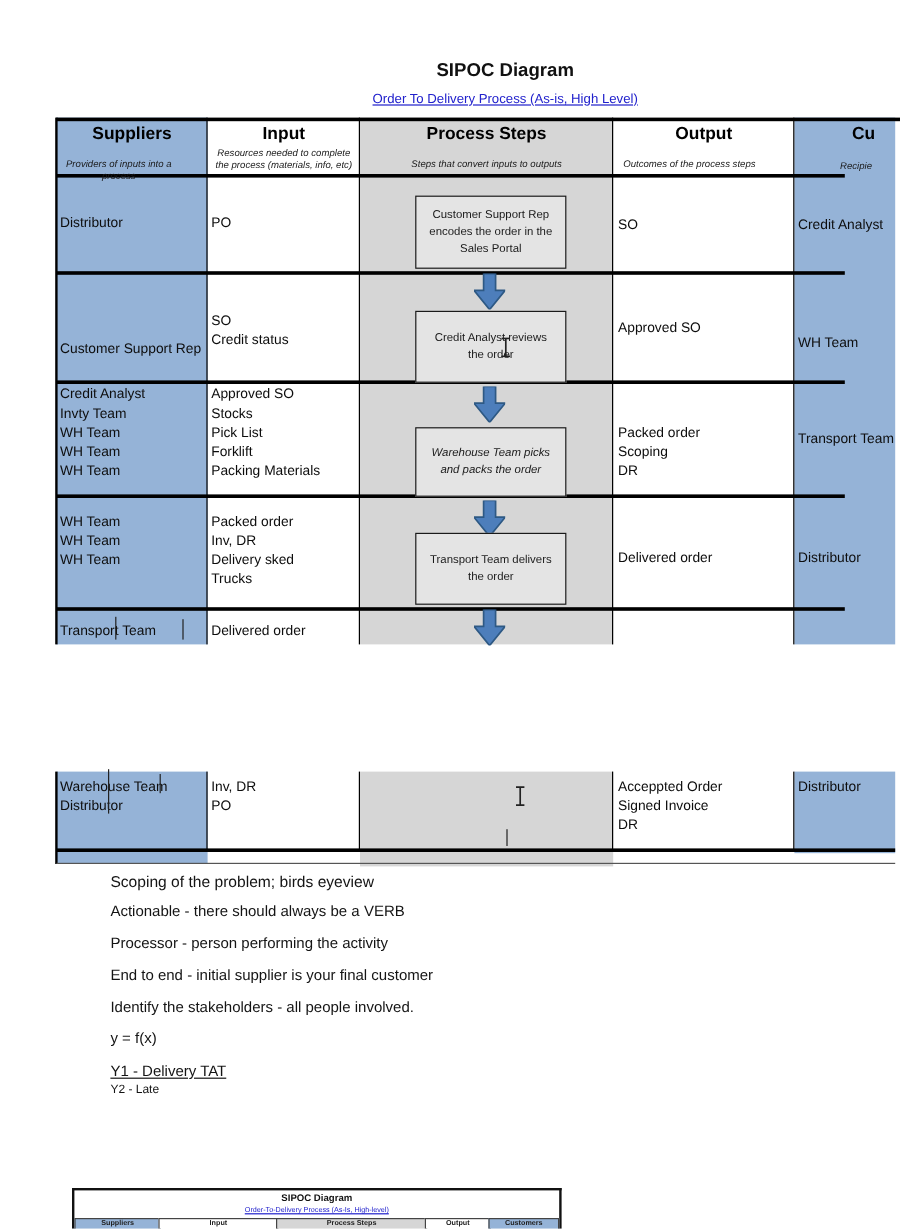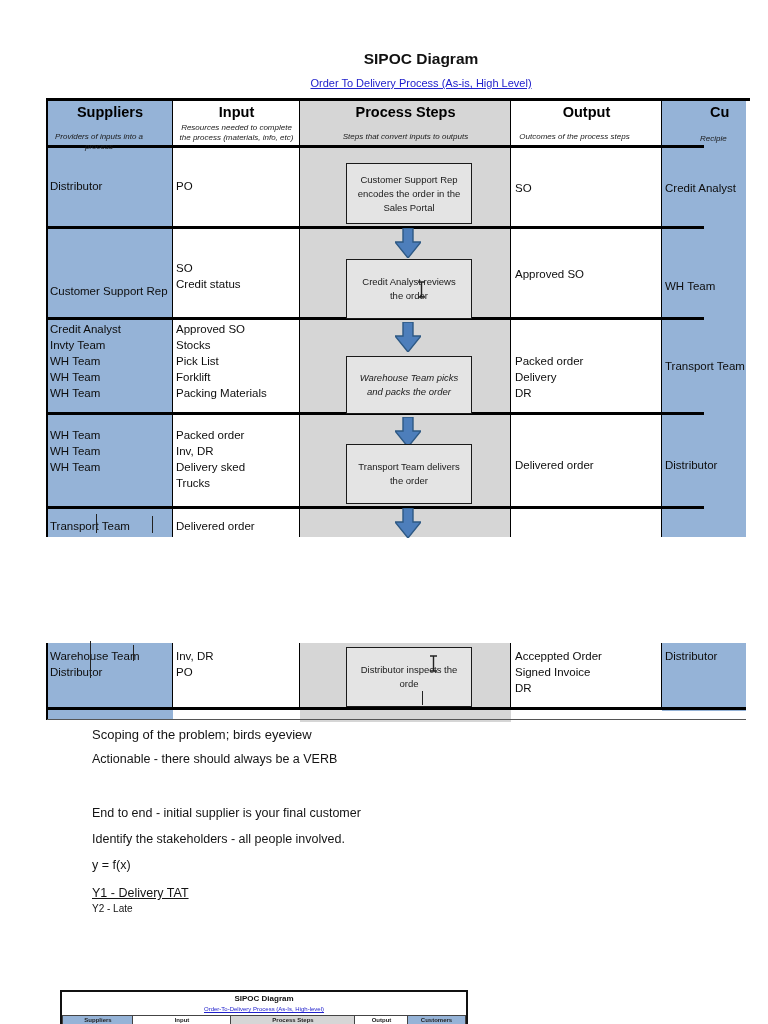--- a/index.html
+++ b/index.html
@@ -108,21 +108,21 @@
   <div class="t" style="left:50px;top:337px;">Invty Team</div>
   <div class="t" style="left:50px;top:353px;">WH Team</div>
   <div class="t" style="left:50px;top:369px;">WH Team</div>
   <div class="t" style="left:50px;top:385px;">WH Team</div>
   <div class="t" style="left:176px;top:321px;">Approved SO</div>
   <div class="t" style="left:176px;top:337px;">Stocks</div>
   <div class="t" style="left:176px;top:353px;">Pick List</div>
   <div class="t" style="left:176px;top:369px;">Forklift</div>
   <div class="t" style="left:176px;top:385px;">Packing Materials</div>
   <div class="t" style="left:515px;top:353px;">Packed order</div>
-  <div class="t" style="left:515px;top:369px;">Delivery</div>
+  <div class="t" style="left:515px;top:369px;">Scoping</div>
   <div class="t" style="left:515px;top:385px;">DR</div>
   <div class="t clip" style="left:665px;top:358px;">Transport Team</div>
   <div class="pbox" style="left:346px;top:356px;height:56px;font-style:italic;">
     <div>
       <div>Warehouse Team picks</div>
       <div>and packs the order</div>
     </div>
   </div>
   <svg class="arrow" style="left:395px;top:417px;" viewBox="0 0 26 30">
     <polygon points="8,0 18,0 18,14 26,14 13,30 0,14 8,14" fill="#4D7EBB" stroke="#2E5984" stroke-width="1.4"></polygon>
@@ -166,35 +166,30 @@
 
   <div class="t" style="left:50px;top:648px;">Warehouse Team</div>
   <div class="t" style="left:50px;top:664px;">Distributor</div>
   <div class="t" style="left:176px;top:648px;">Inv, DR</div>
   <div class="t" style="left:176px;top:664px;">PO</div>
   <div class="t" style="left:515px;top:648px;">Acceppted Order</div>
   <div class="t" style="left:515px;top:664px;">Signed Invoice</div>
   <div class="t" style="left:515px;top:680px;">DR</div>
   <div class="t clip" style="left:665px;top:648px;">Distributor</div>
 
-  <div class="pbox" style="left:346px;top:647px;height:58px;">
-    <div>
-      <div>Distributor inspects the</div>
-      <div>orde</div>
-    </div>
-  </div>
   <svg class="abs" style="left:429px;top:655px;" width="9" height="17" viewBox="0 0 9 17">
     <path d="M1 1 H8 M4.5 1 V16 M1 16 H8" stroke="#222" stroke-width="1.4" fill="none"></path>
   </svg>
   <div class="caret" style="left:422px;top:691px;height:14px;"></div>
   <div class="caret" style="left:90px;top:641px;height:37px;"></div>
   <div class="caret" style="left:133px;top:645px;height:16px;"></div>
 
   <div class="note" style="top:727px;font-size:13px;">Scoping of the problem; birds eyeview</div>
   <div class="note" style="top:752px;">Actionable - there should always be a VERB</div>
+  <div class="note" style="top:779px;">Processor - person performing the activity</div>
   <div class="note" style="top:806px;">End to end - initial supplier is your final customer</div>
   <div class="note" style="top:832px;">Identify the stakeholders - all people involved.</div>
   <div class="note" style="top:858px;">y = f(x)</div>
   <div class="note" style="top:886px;text-decoration:underline;">Y1 - Delivery TAT</div>
   <div class="note" style="top:903px;font-size:10px;">Y2 - Late</div>
 
   <div class="thumb">
     <div class="abs" style="left:0;top:2px;width:404px;text-align:center;font-weight:bold;font-size:8px;">SIPOC Diagram</div>
     <div class="abs" style="left:0;top:14px;width:404px;text-align:center;font-size:6px;">
       <a class="link" href="#">Order-To-Delivery Process (As-Is, High-level)</a>

